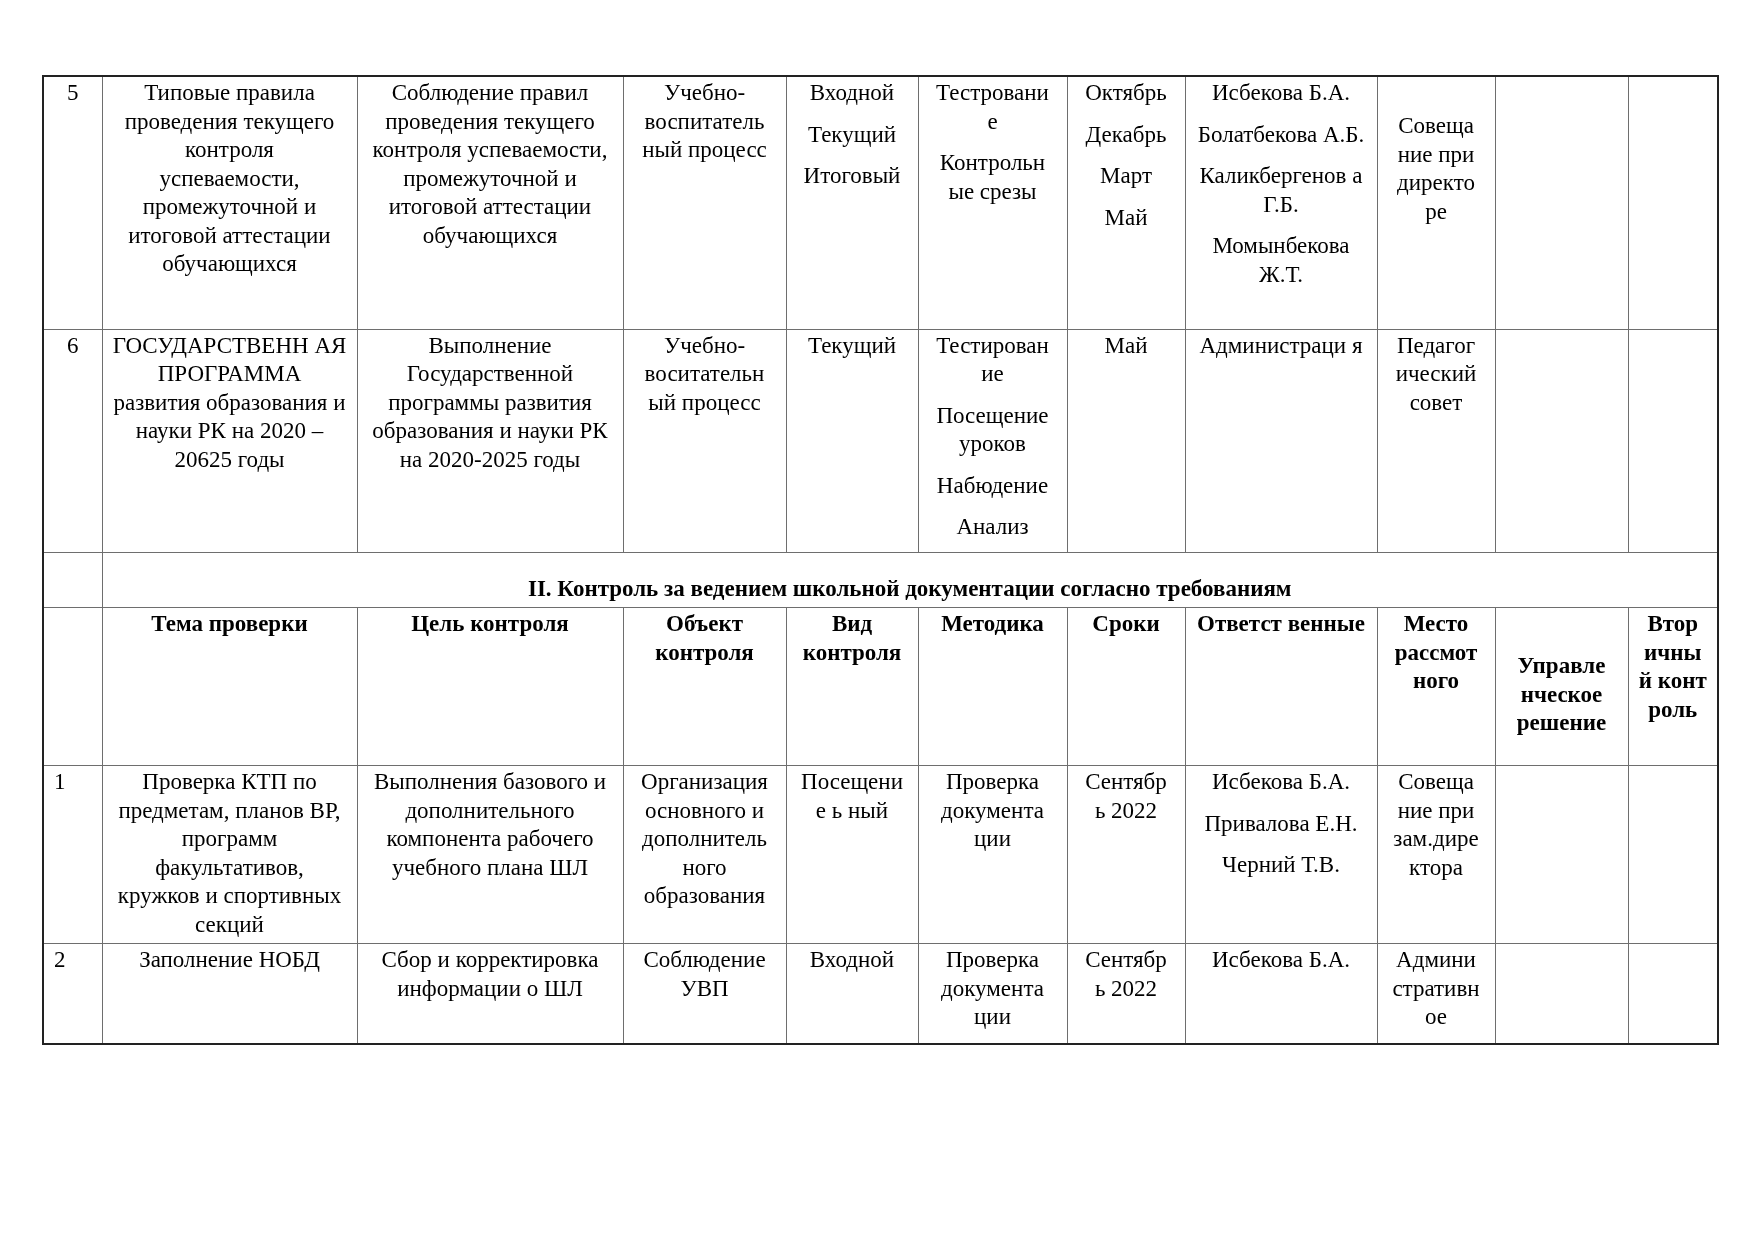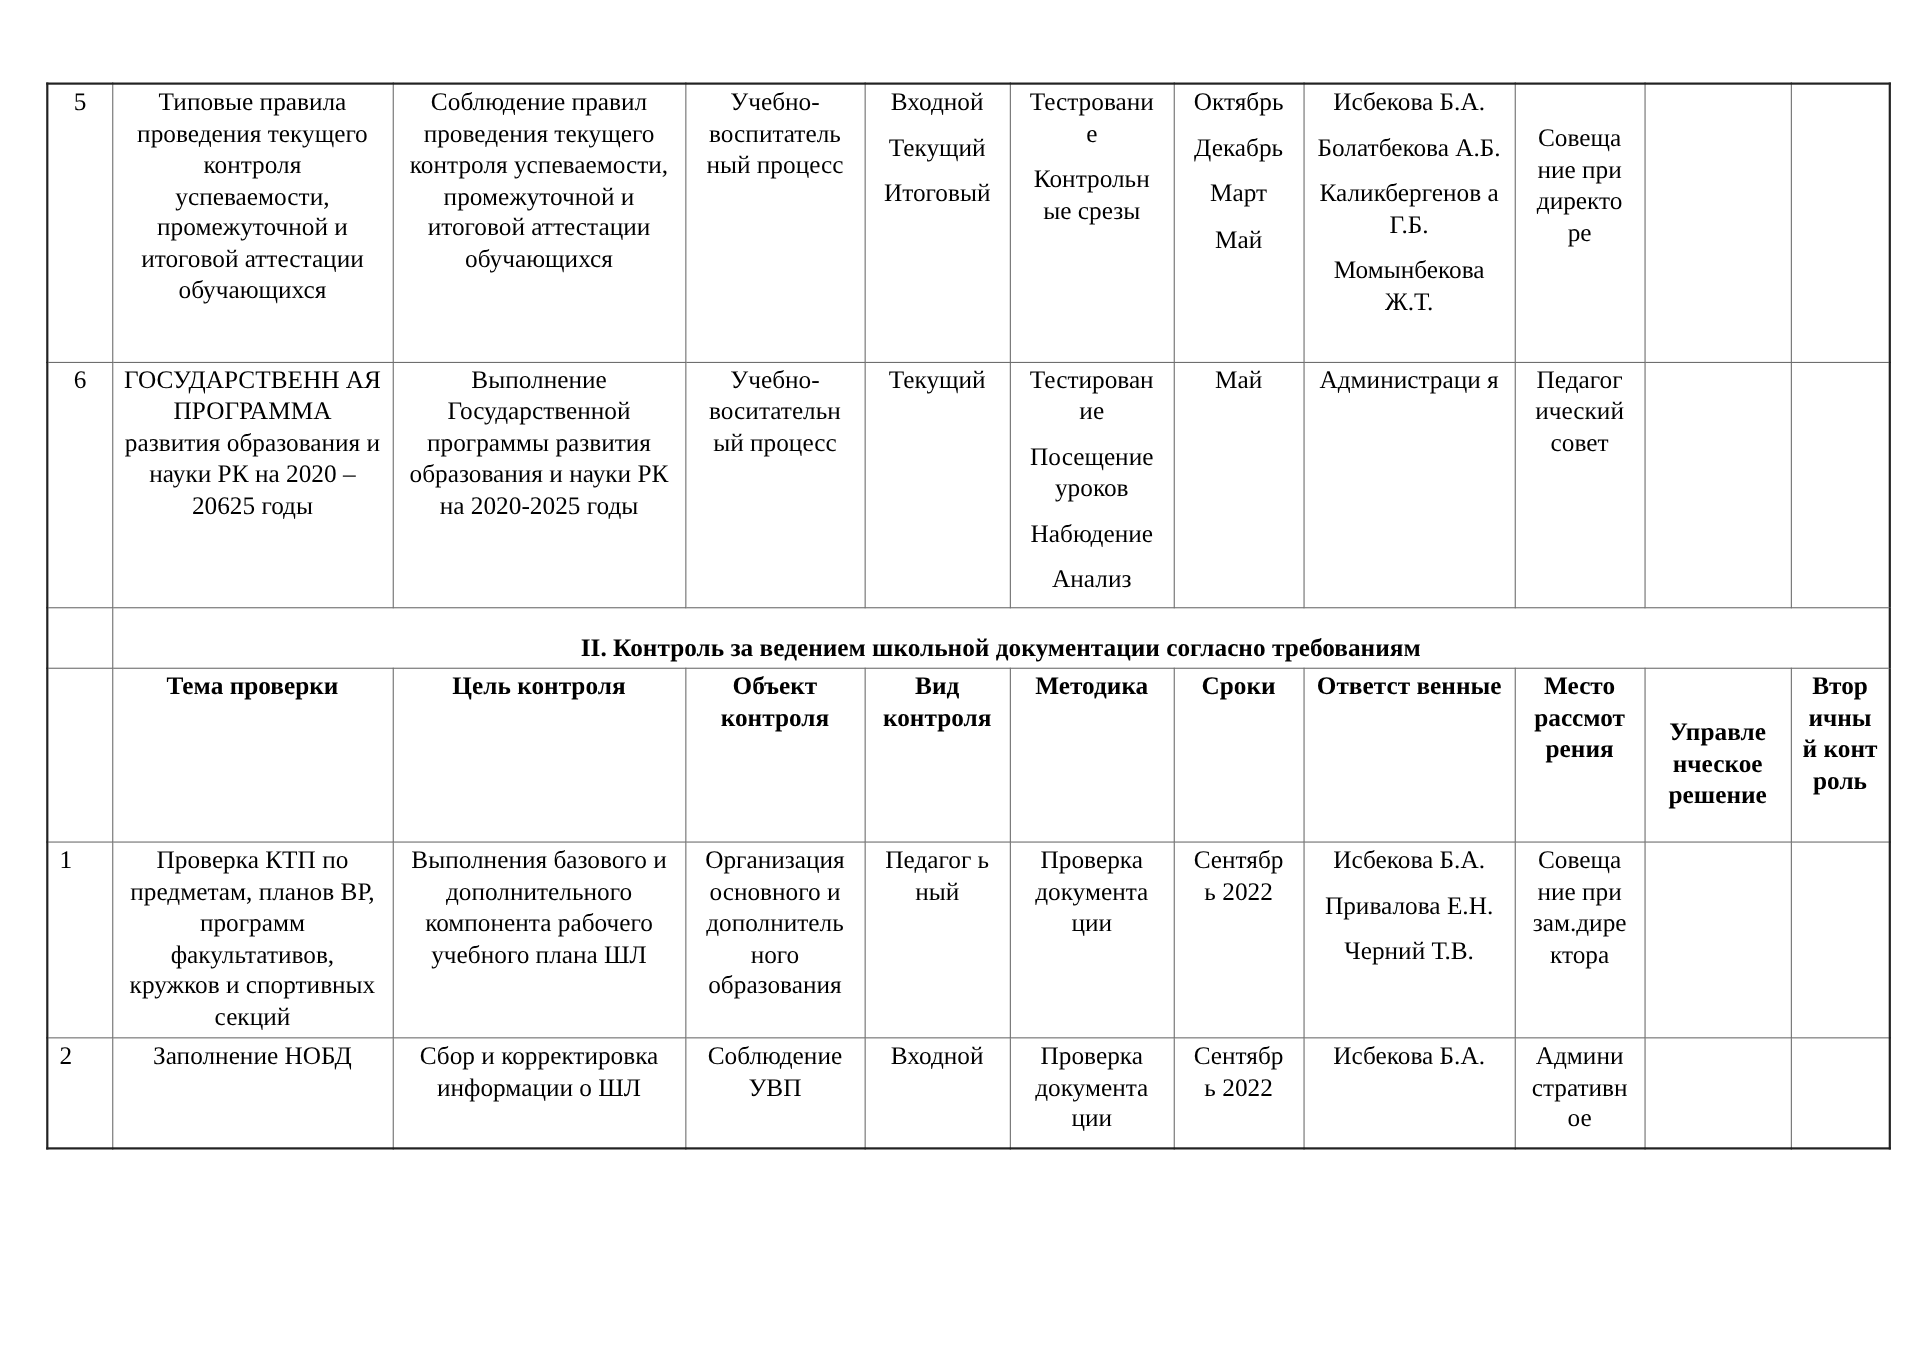--- a/index.html
+++ b/index.html
@@ -102,31 +102,31 @@
 
   <tr style="height:158px">
     <td></td>
     <td class="l b">Тема проверки</td>
     <td class="l b">Цель контроля</td>
     <td class="l b">Объект контроля</td>
     <td class="l b">Вид контроля</td>
     <td class="l b">Методика</td>
     <td class="l b">Сроки</td>
     <td class="l b">Ответст венные</td>
-    <td class="l b">Место рассмот рения</td>
+    <td class="l b">Место рассмот ного</td>
     <td class="l b" style="padding-top:44px">Управле нческое решение</td>
     <td class="l b">Втор ичны й конт роль</td>
   </tr>
 
   <tr style="height:173px">
     <td class="numl">1</td>
     <td class="l">Проверка  КТП по предметам, планов ВР, программ факультативов, кружков и спортивных секций</td>
     <td class="l">Выполнения базового и дополнительного компонента рабочего учебного плана ШЛ</td>
     <td class="l">Организация основного и дополнитель ного образования</td>
-    <td class="l">Педагог ь ный</td>
+    <td class="l">Посещение ь ный</td>
     <td class="l">Проверка документа ции</td>
     <td class="l">Сентябр ь 2022</td>
     <td class="l stack">
       <div>Исбекова Б.А.</div>
       <div>Привалова Е.Н.</div>
       <div>Черний Т.В.</div>
     </td>
     <td class="l">Совеща ние при зам.дире ктора</td>
     <td></td>
     <td></td>

